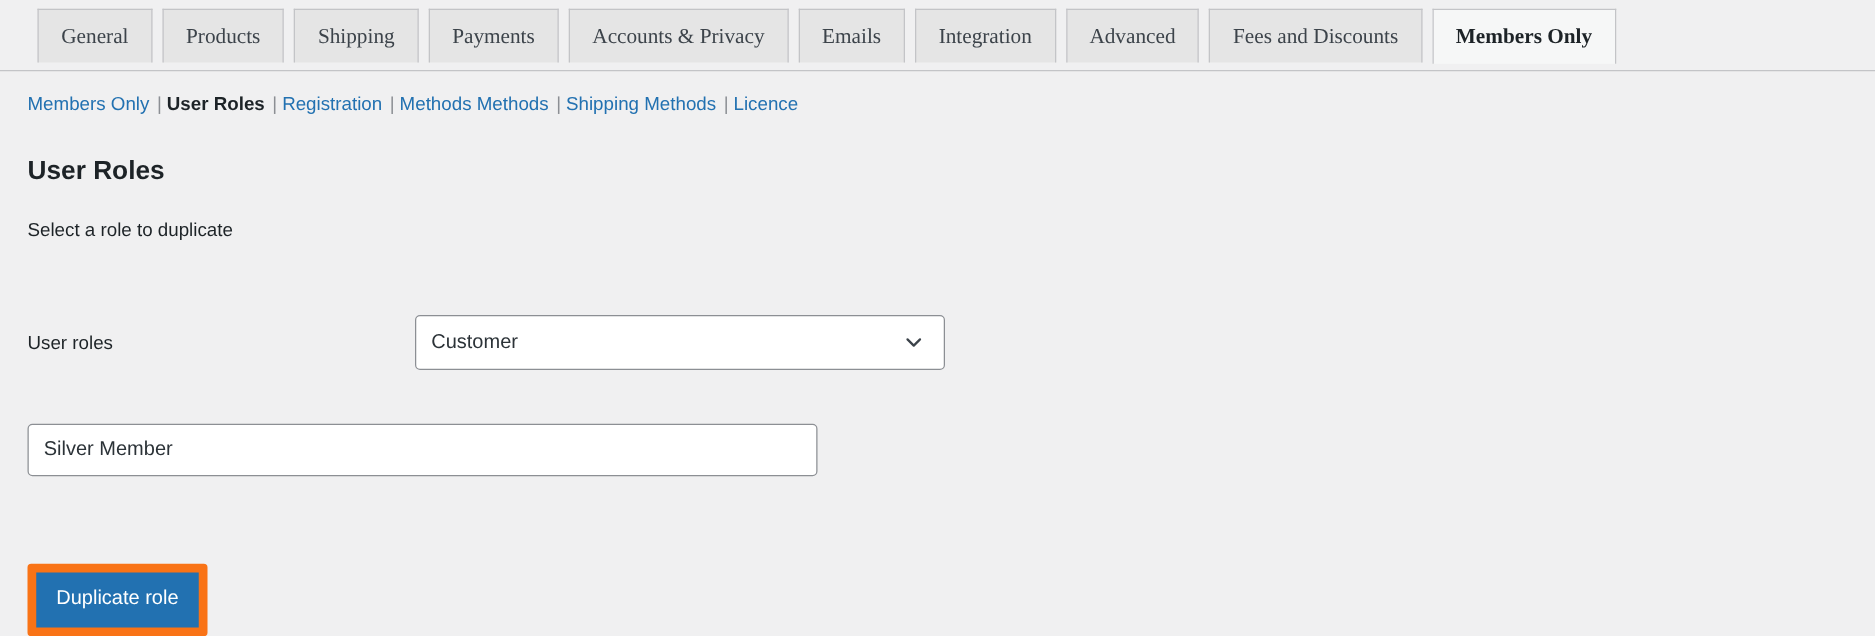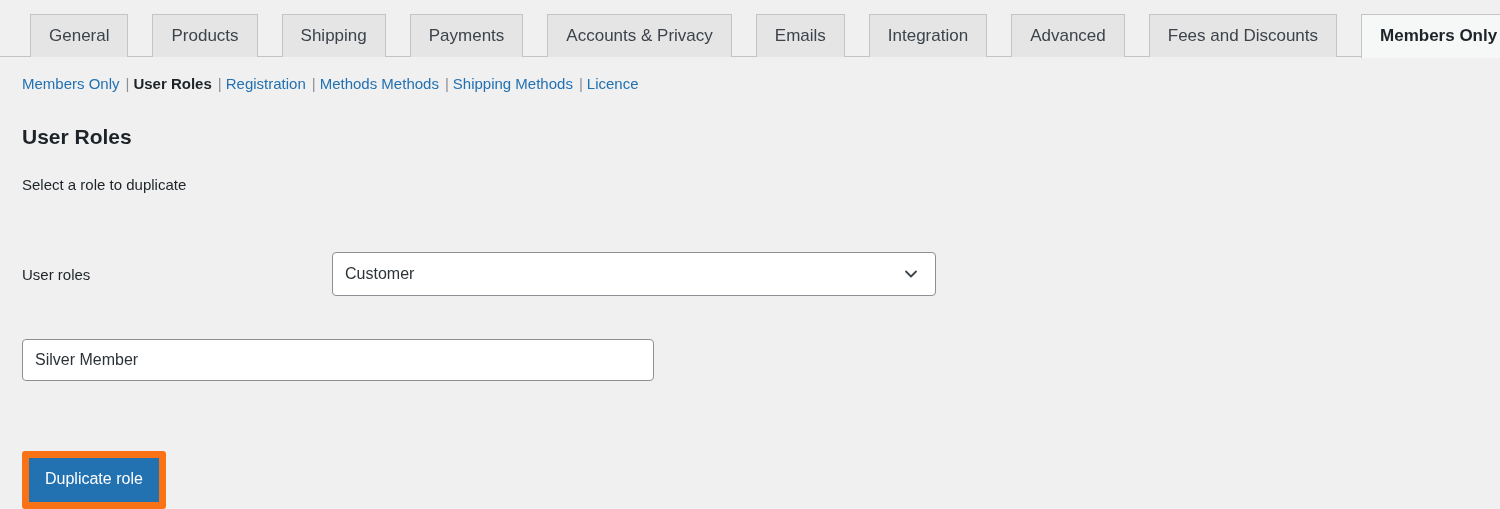--- a/index.html
+++ b/index.html
@@ -15,22 +15,23 @@
     overflow: hidden;
   }
 
   
   .tab-strip {
     position: relative;
     height: 57px;
     padding: 0 0 0 30px;
     box-sizing: border-box;
     display: flex;
-    align-items: flex-end;
-    gap: 16px;
+    align-items: center;
+    gap: 0;
+    font-family: Liberation Serif, serif;
   }
   .tab-strip::after {
     content: "";
     position: absolute;
     left: 0;
     right: 0;
     bottom: 0;
     height: 1px;
     background: #c3c4c7;
   }
@@ -115,21 +116,21 @@
     flex: 0 0 310px;
     font-size: 15px;
     color: #1d2327;
     line-height: 1.4;
   }
   .field-wrap {
     flex: 0 0 auto;
   }
   .select-box {
     position: relative;
-    width: 604px;
+    width: 424px;
     height: 44px;
     box-sizing: border-box;
     background: #fff;
     border: 1px solid #8c8f94;
     border-radius: 4px;
     display: flex;
     align-items: center;
     padding: 0 12px;
     font-size: 16px;
     color: #2c3338;

